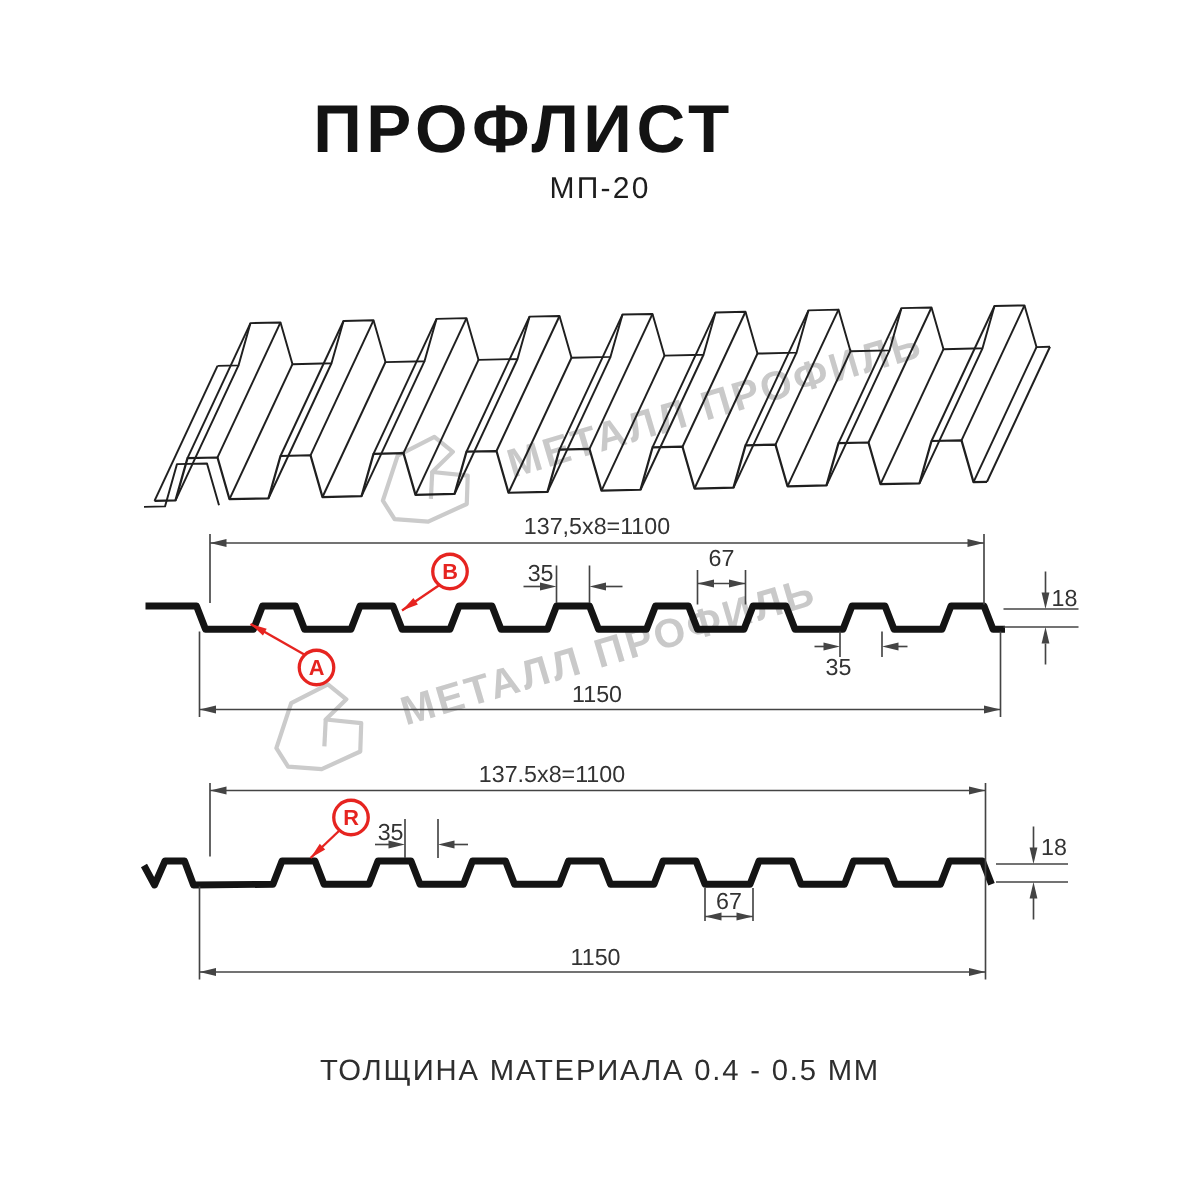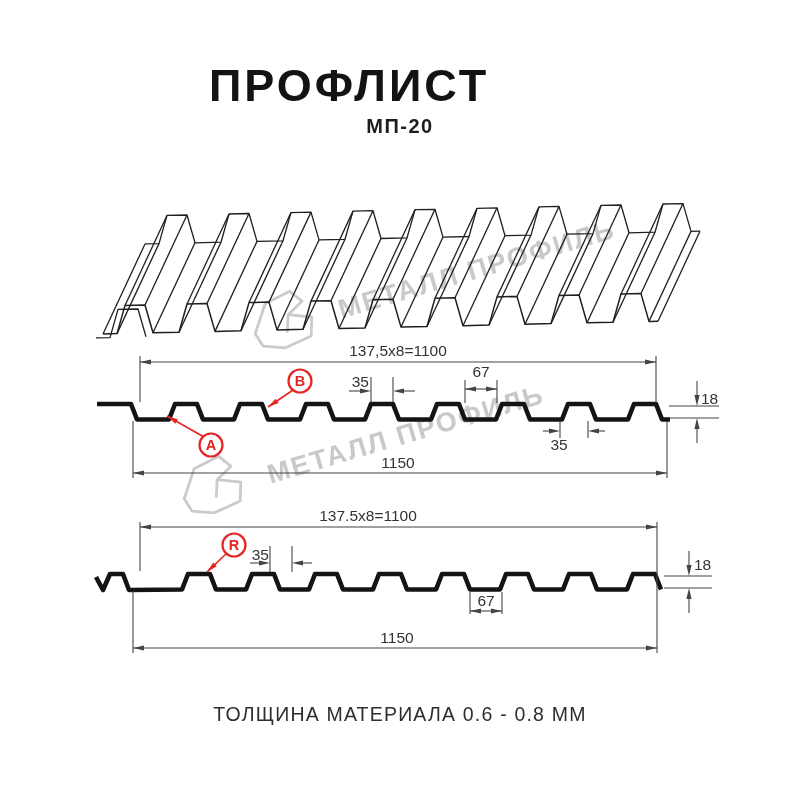--- a/index.html
+++ b/index.html
@@ -1,21 +1,21 @@
 <!DOCTYPE html>
 <html><head>
 <meta charset="utf-8">
 <style>
   html,body{margin:0;padding:0;background:#ffffff;}
   .page{position:relative;width:800px;height:800px;background:#fff;overflow:hidden;
         font-family:"Liberation Sans",sans-serif;}
   .title{position:absolute;top:60px;left:0;width:698px;text-align:center;
          font-size:45px;font-weight:800;letter-spacing:3px;color:#131313;}
   .subtitle{position:absolute;top:115px;left:0;width:800px;text-align:center;
-         font-size:20px;font-weight:700;letter-spacing:1.5px;color:#1d1d1d;}
+         font-size:20px;font-weight:400;letter-spacing:1.5px;color:#1d1d1d;}
   .footer{position:absolute;top:703px;left:0;width:800px;text-align:center;
          font-size:19.5px;font-weight:500;letter-spacing:1.2px;color:#2e2e2e;}
   svg{position:absolute;left:0;top:0;}
   svg text{font-family:"Liberation Sans",sans-serif;fill:#333;}
   .dim{font-size:15.5px;}
   .cletter{font-size:14.5px;font-weight:bold;fill:#e62420;}
   .wm{font-size:27px;font-weight:bold;fill:#c9c9c9;letter-spacing:2px;}
 </style>
 </head>
 <body>
@@ -180,14 +180,14 @@
     <g>
       <circle cx="300" cy="381" r="11.5" fill="#fff" stroke="#e62420" stroke-width="2.2"></circle>
       <text class="cletter" x="300" y="386" text-anchor="middle">B</text>
     </g>
     <g>
       <circle cx="234" cy="545" r="11.5" fill="#fff" stroke="#e62420" stroke-width="2.2"></circle>
       <text class="cletter" x="234" y="550" text-anchor="middle">R</text>
     </g>
   </svg>
 
-  <div class="footer">ТОЛЩИНА МАТЕРИАЛА 0.6 - 0.8 ММ</div>
+  <div class="footer">ТОЛЩИНА МАТЕРИАЛА 0.4 - 0.5 ММ</div>
 </div>
 
 </body></html>

